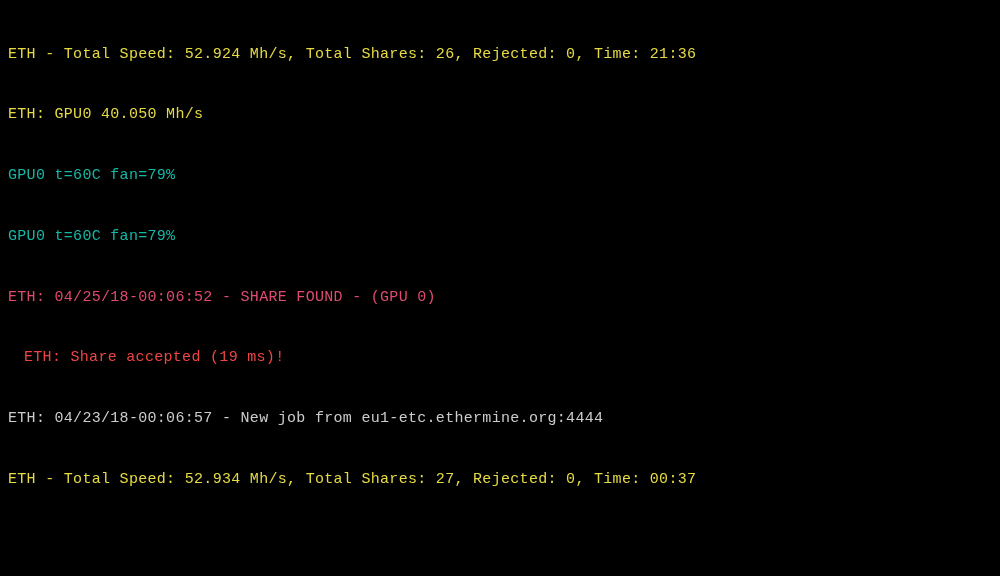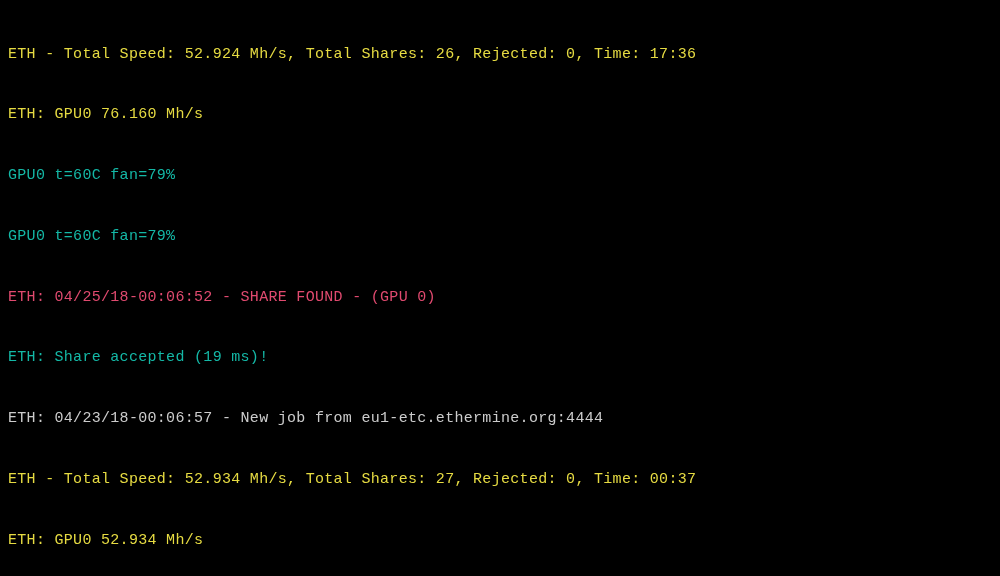--- a/index.html
+++ b/index.html
@@ -28,39 +28,39 @@
     .yellow {
       color: #e6db42;
     }
     .cyan {
       color: #14b8a6;
     }
     .red {
       color: #e04a6f;
     }
     .green {
-      color: #14b8a6;
+      color: #ef4444;
+      margin-left: 16px;
     }
     .white {
       color: #cccccc;
     }
   </style>
 </head>
 <body>
 
 <div class="terminal">
-  <span class="line yellow">ETH - Total Speed: 52.924 Mh/s, Total Shares: 26, Rejected: 0, Time: 17:36</span>
-  <span class="line yellow">ETH: GPU0 76.160 Mh/s</span>
+  <span class="line yellow">ETH - Total Speed: 52.924 Mh/s, Total Shares: 26, Rejected: 0, Time: 21:36</span>
+  <span class="line yellow">ETH: GPU0 40.050 Mh/s</span>
   <span class="line cyan">GPU0 t=60C fan=79%</span>
   <span class="line cyan">GPU0 t=60C fan=79%</span>
   <span class="line red">ETH: 04/25/18-00:06:52 - SHARE FOUND - (GPU 0)</span>
   <span class="line green">ETH: Share accepted (19 ms)!</span>
   <span class="line white">ETH: 04/23/18-00:06:57 - New job from eu1-etc.ethermine.org:4444</span>
   <span class="line yellow">ETH - Total Speed: 52.934 Mh/s, Total Shares: 27, Rejected: 0, Time: 00:37</span>
-  <span class="line yellow">ETH: GPU0 52.934 Mh/s</span>
   
   
   
   
   
   
   
   
   
   

